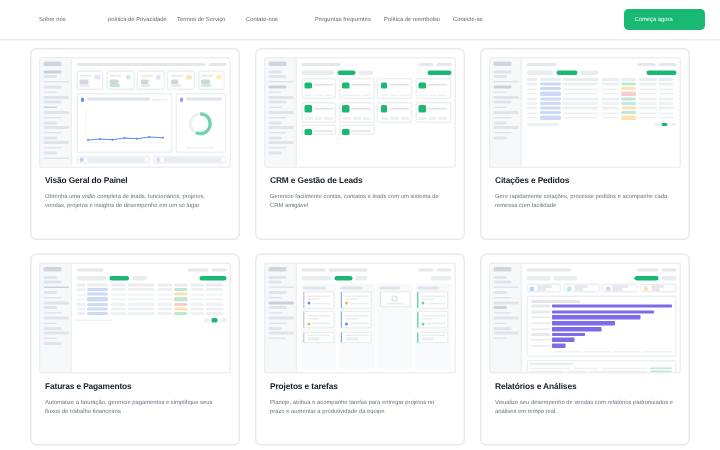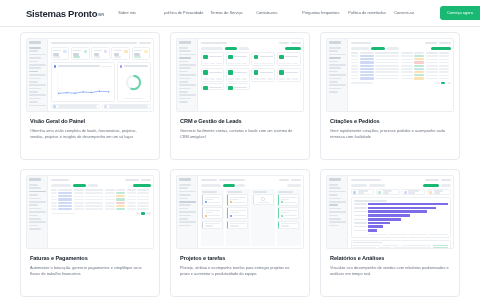--- a/index.html
+++ b/index.html
@@ -246,24 +246,20 @@
   .brow .lab { width: 14%; height: 1.4px; background: #e6eaee; border-radius: 1px; flex:none; }
   .brow .bar { height: 2.6px; background: #7c6ce8; border-radius: 0.5px; }
   .minirows { display:flex; flex-direction:column; gap:1.2px; }
   .minirows .r { display: flex; gap: 2px; height: 1.6px; align-items:center; }
   .minirows .r span { background:#eef1f4; border-radius:1px; height:1.4px; }
 </style>
 </head>
 <body>
 
 <div class="header">
-  <div class="logo">
-    <span class="logo-text">Sistemas Pronto</span>
-    <span class="logo-suffix">BR</span>
-  </div>
   <nav class="nav">
     <div class="nav-item">Sobre nós</div>
     <div class="nav-item">política de Privacidade</div>
     <div class="nav-item">Termos de Serviço</div>
     <div class="nav-item">Contate-nos</div>
     <div class="nav-item">Perguntas frequentes</div>
     <div class="nav-item">Política de reembolso</div>
     <div class="nav-item">Conecte-se</div>
     <button class="nav-cta">Começa agora</button>
   </nav>

